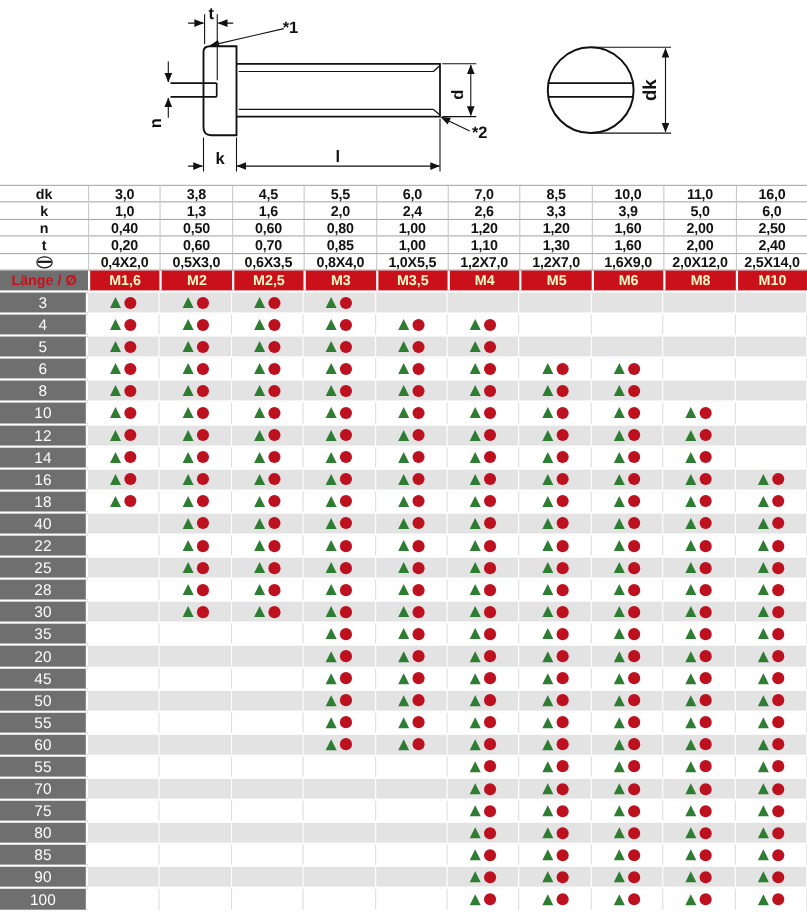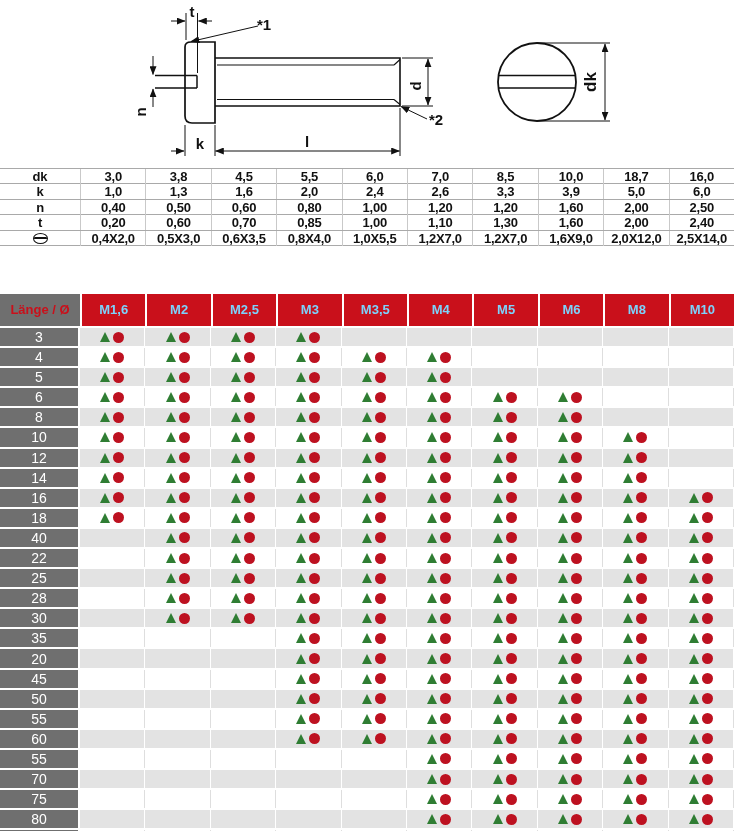--- a/index.html
+++ b/index.html
@@ -17,24 +17,24 @@
   .dims-row{display:grid;grid-template-columns:80px repeat(10,1fr);height:15.4px;
             box-sizing:border-box;border-bottom:1px solid #a9a9a9;}
   .dims-label,.dims-cell{display:flex;align-items:center;justify-content:center;
             font-weight:700;font-size:13px;letter-spacing:-0.2px;height:100%;box-sizing:border-box;}
   .dims-cell{border-left:1px solid #c9c9c9;}
   .slot-icon{width:15px;height:11px;border:1.5px solid #111;border-radius:50%;
              display:flex;align-items:center;overflow:hidden;box-sizing:border-box;background:#fff;}
   .slot-bar{width:100%;height:2.5px;background:#111;}
 
   
-  .hdr{display:grid;grid-template-columns:80px repeat(10,1fr);height:32px;margin-bottom:2px;margin-top:48px;}
+  .hdr{display:grid;grid-template-columns:80px repeat(10,1fr);height:18px;margin-bottom:2px;}
   .hdr-corner{background:var(--label-gray);color:var(--header-red);font-weight:700;font-size:13px;
               display:flex;align-items:center;justify-content:center;}
-  .hdr-cell{background:var(--header-red);color:#7dd3fc;font-weight:700;font-size:13px;
+  .hdr-cell{background:var(--header-red);color:#fef9c3;font-weight:700;font-size:13px;
             display:flex;align-items:center;justify-content:center;border-left:2px solid #fff;box-sizing:border-box;}
 
   
   .t-row{display:grid;grid-template-columns:80px repeat(10,1fr);height:20.1px;
          box-sizing:border-box;border-bottom:2px solid #fff;background:#fff;}
   .t-row:nth-child(odd){background:var(--row-gray);}
   .t-label{background:var(--label-gray);color:#fff;font-size:14px;
            display:flex;align-items:center;justify-content:center;border-right:2px solid #fff;box-sizing:border-box;}
   .t-cell{display:flex;align-items:center;justify-content:center;box-sizing:border-box;}
   .t-row:nth-child(odd) .t-cell{border-right:1px solid #fff;}
@@ -103,21 +103,21 @@
       <div class="dims-row">
         <div class="dims-label">dk</div>
         <div class="dims-cell">3,0</div>
         <div class="dims-cell">3,8</div>
         <div class="dims-cell">4,5</div>
         <div class="dims-cell">5,5</div>
         <div class="dims-cell">6,0</div>
         <div class="dims-cell">7,0</div>
         <div class="dims-cell">8,5</div>
         <div class="dims-cell">10,0</div>
-        <div class="dims-cell">18,7</div>
+        <div class="dims-cell">11,0</div>
         <div class="dims-cell">16,0</div>
       </div>
       <div class="dims-row">
         <div class="dims-label">k</div>
         <div class="dims-cell">1,0</div>
         <div class="dims-cell">1,3</div>
         <div class="dims-cell">1,6</div>
         <div class="dims-cell">2,0</div>
         <div class="dims-cell">2,4</div>
         <div class="dims-cell">2,6</div>

